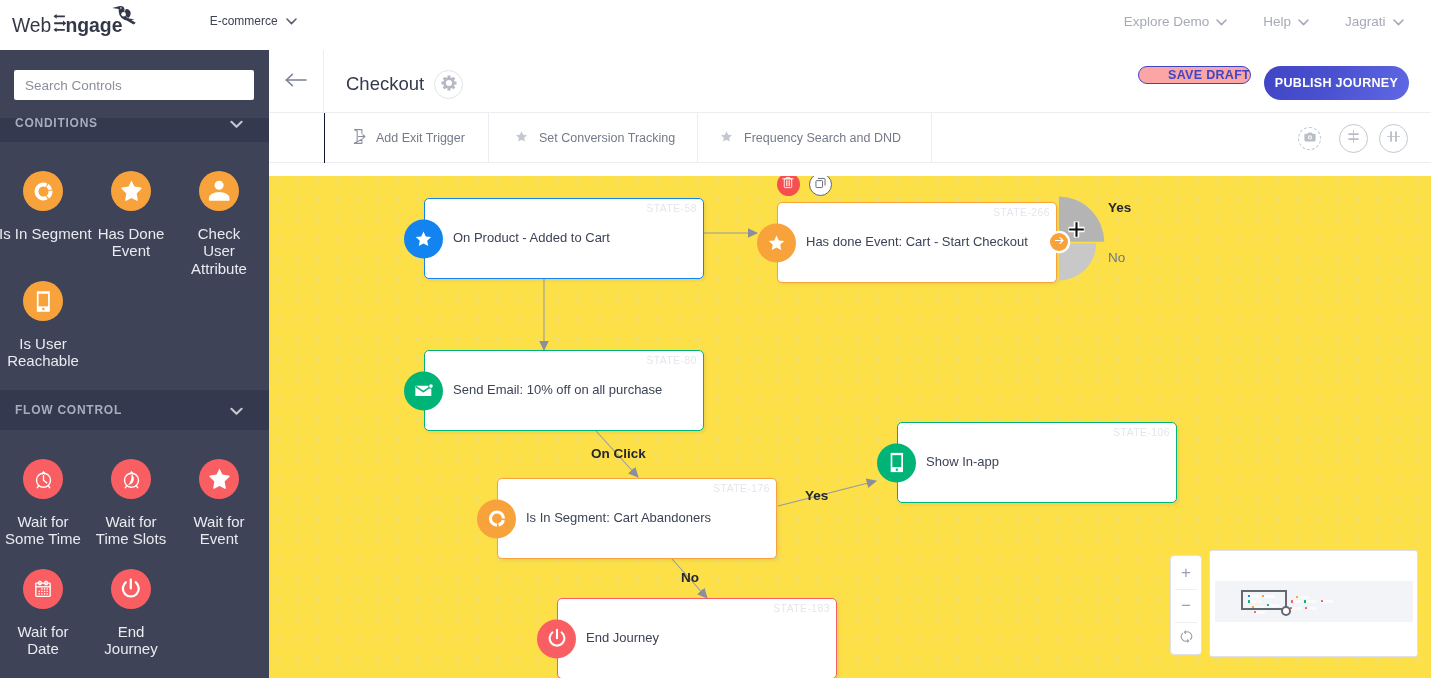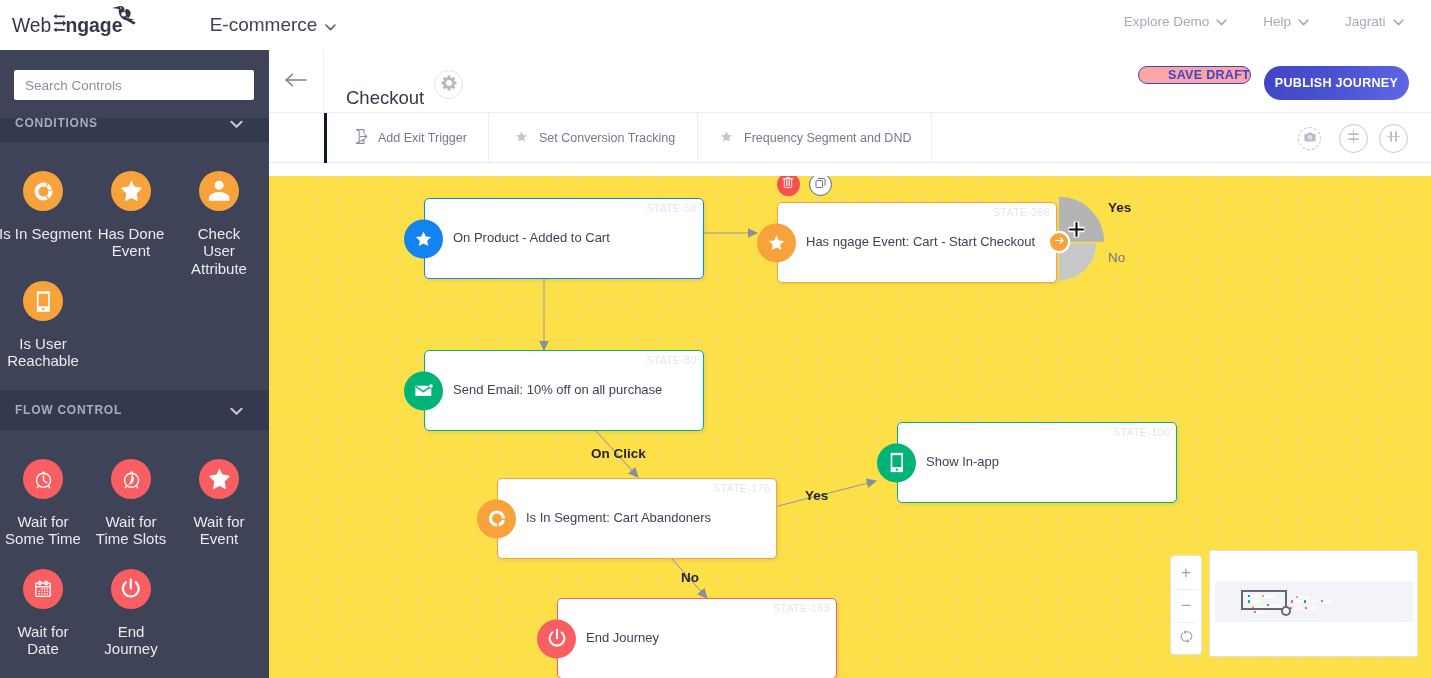--- a/index.html
+++ b/index.html
@@ -7,21 +7,21 @@
   body {
     width:1431px; height:678px; overflow:hidden;
     font-family: "Liberation Sans", sans-serif;
     background:#fff; color:#3d4356;
   }
   .app { position:relative; width:1431px; height:678px; }
 
   
   .topbar { position:absolute; left:0; top:0; width:1431px; height:50px; background:#fff; display:flex; align-items:center; }
   .logo { position:absolute; left:8px; top:1px; width:128px; height:40px; }
-  .prodsel { position:absolute; left:209.7px; top:14px; font-size:19px; color:#3d4356; display:flex; align-items:flex-start; gap:7.9px; }
+  .prodsel { position:absolute; left:209.7px; top:14px; font-size:12px; color:#3d4356; display:flex; align-items:flex-start; gap:7.9px; }
   .topright { position:absolute; left:1123.7px; top:14px; display:flex; align-items:center; color:#a6aab6; font-size:13.5px; }
   .topright .item { display:flex; align-items:center; gap:7px; }
   .topright .item + .item { margin-left:36px; }
   .caret { display:inline-block; }
 
   
   .sidebar { position:absolute; left:0; top:50px; width:269px; height:628px; background:#3e4357; overflow:hidden; }
   .searchwrap { position:absolute; left:0; top:0; width:269px; }
   .searchbox { position:absolute; left:14px; top:20px; width:240px; height:30px; background:#fff; border:0; border-radius:2px; padding:0 11px; font-size:13.5px; color:#555; font-family:"Liberation Sans",sans-serif; }
   .searchbox::placeholder { color:#8b8f9c; }
@@ -29,21 +29,21 @@
   .secthead .st { position:absolute; left:15px; }
   .secthead .chev { position:absolute; right:26px; }
   .tile { position:absolute; width:88px; text-align:center; }
   .tile .circ { width:40px; height:40px; border-radius:50%; display:flex; align-items:center; justify-content:center; margin:0 auto; }
   .tile .lbl { margin:13.5px auto 0; width:77px; font-size:15px; color:#e9ebf0; text-align:center; line-height:17.5px; }
   .tile.wide .lbl { width:auto; white-space:nowrap; }
 
   
   .mainhead { position:absolute; left:269px; top:50px; width:1162px; height:63px; background:#fff; border-bottom:1px solid #ededf1; }
   .backcell { position:absolute; left:0; top:0; width:55px; height:63px; display:flex; align-items:center; justify-content:center; border-right:1px solid #ededf1; }
-  .jtitle { position:absolute; left:77px; top:23px; font-size:18.5px; color:#343a4c;margin-top:14px; }
+  .jtitle { position:absolute; left:77px; top:23px; font-size:18.5px; color:#343a4c; }
   .gearbtn { position:absolute; left:165px; top:20px; width:29px; height:29px; border-radius:50%; border:1px solid #e2e4ea; display:flex; align-items:center; justify-content:center; }
 
   .subbar { position:absolute; left:269px; top:113px; width:1162px; height:50px; background:#fff; border-bottom:1px solid #ededf1; }
   .subitem { position:absolute; top:0; height:49.5px; display:flex; align-items:center; gap:10px; color:#757a8a; font-size:12.5px; white-space:nowrap; border-right:1px solid #ededf1; }
   .rtools { position:absolute; left:0; top:0; }
   .rtool { position:absolute; border-radius:50%; border:1px solid #c4c8d2; display:flex; align-items:center; justify-content:center; }
 
   
   .canvas { position:absolute; left:269px; top:176px; width:1162px; height:518px; background:#fde047; overflow:hidden; }
   .dots { position:absolute; inset:0;
@@ -278,21 +278,21 @@
         <svg width="16" height="16" viewBox="0 0 24 24">
             <path fill-rule="evenodd" fill="#b5b9c5" d="M9.63 0.85A11.4 11.4 0 0 1 14.37 0.85L14.15 3.67A8.6 8.6 0 0 1 16.36 4.59L18.21 2.44A11.4 11.4 0 0 1 21.56 5.79L19.41 7.64A8.6 8.6 0 0 1 20.33 9.85L23.15 9.63A11.4 11.4 0 0 1 23.15 14.37L20.33 14.15A8.6 8.6 0 0 1 19.41 16.36L21.56 18.21A11.4 11.4 0 0 1 18.21 21.56L16.36 19.41A8.6 8.6 0 0 1 14.15 20.33L14.37 23.15A11.4 11.4 0 0 1 9.63 23.15L9.85 20.33A8.6 8.6 0 0 1 7.64 19.41L5.79 21.56A11.4 11.4 0 0 1 2.44 18.21L4.59 16.36A8.6 8.6 0 0 1 3.67 14.15L0.85 14.37A11.4 11.4 0 0 1 0.85 9.63L3.67 9.85A8.6 8.6 0 0 1 4.59 7.64L2.44 5.79A11.4 11.4 0 0 1 5.79 2.44L7.64 4.59A8.6 8.6 0 0 1 9.85 3.67ZM16.6 12A4.6 4.6 0 1 0 7.4 12A4.6 4.6 0 1 0 16.6 12Z"></path>
           </svg>
       </span>
     </div>
     <button class="btn-save">SAVE DRAFT</button>
     <button class="btn-publish">PUBLISH JOURNEY</button>
   </div>
 
   <div class="subbar">
-    <div class="subitem" style="left:55px; width:165px; padding-left:27px; border-left:3px solid #0f172a;">
+    <div class="subitem" style="left:55px; width:165px; padding-left:27px; border-left:1px solid #0f172a;">
       <span>
         <svg width="14" height="17" viewBox="0 0 20 24">
             <path d="M3.2 2.2 H14.2 V8.0 M14.2 16.0 V21.8 H3.2 Z" fill="none" stroke="#8b90a0" stroke-width="1.5" stroke-linejoin="round"></path>
             <path d="M3.2 2.2 L7.4 4.4 V19.6 L3.2 21.8" fill="none" stroke="#8b90a0" stroke-width="1.5" stroke-linejoin="round"></path>
             <path d="M9.2 12 H18.4 M15.4 9.2 L18.4 12 L15.4 14.8" fill="none" stroke="#8b90a0" stroke-width="1.5" stroke-linecap="round" stroke-linejoin="round"></path>
           </svg>
       </span>
       <span>Add Exit Trigger</span>
     </div>
     <div class="subitem" style="left:220px; width:209px; padding-left:25px;">
@@ -302,21 +302,21 @@
           </svg>
       </span>
       <span>Set Conversion Tracking</span>
     </div>
     <div class="subitem" style="left:429px; width:234px; padding-left:21px;">
       <span>
         <svg width="15" height="15" viewBox="0 0 24 24">
             <path d="M12 3.4 l2.6 5.7 l6.2 0.7 l-4.6 4.2 l1.3 6.1 l-5.5 -3.1 l-5.5 3.1 l1.3 -6.1 l-4.6 -4.2 l6.2 -0.7 z" fill="#c3c7d1"></path>
           </svg>
       </span>
-      <span>Frequency Segment and DND</span>
+      <span>Frequency Search and DND</span>
     </div>
     <div class="rtools">
       <div class="rtool" style="border-style:dashed; left:1029px; top:14px; width:23px; height:23px;">
         <span>
           <svg width="14" height="14" viewBox="0 0 24 24">
               <path fill="#b9bdc8" d="M9.2 4.4 h5.6 l1.2 1.9 h3.6 a2 2 0 0 1 2 2 v9.4 a2 2 0 0 1 -2 2 H4.4 a2 2 0 0 1 -2 -2 V8.3 a2 2 0 0 1 2 -2 h3.6z"></path>
               <circle cx="12" cy="12.8" r="3.6" fill="#f7f8fa"></circle>
               <circle cx="12" cy="12.8" r="1.8" fill="#b9bdc8"></circle>
             </svg>
         </span>
@@ -368,21 +368,21 @@
           <div class="stateid">STATE-58</div>
           <div class="ntext">On Product - Added to Cart</div>
         </div>
         <div class="node" style="left: 508px; top: 26px; width: 280px; height: 81px; border-color: rgb(248, 162, 59);">
           <div class="nicon" style="background: rgb(248, 162, 59);">
             <svg width="21" height="21" viewBox="0 0 24 24">
               <path d="M12 3.4 l2.6 5.7 l6.2 0.7 l-4.6 4.2 l1.3 6.1 l-5.5 -3.1 l-5.5 3.1 l1.3 -6.1 l-4.6 -4.2 l6.2 -0.7 z" fill="#fff"></path>
             </svg>
           </div>
           <div class="stateid">STATE-266</div>
-          <div class="ntext">Has ngage Event: Cart - Start Checkout</div>
+          <div class="ntext">Has done Event: Cart - Start Checkout</div>
         </div>
         <div class="node" style="left: 155px; top: 174px; width: 280px; height: 81px; border-color: rgb(0, 179, 119);">
           <div class="nicon" style="background: rgb(0, 179, 119);">
             <svg width="22" height="22" viewBox="0 0 24 24">
               <rect x="2.6" y="6.8" width="17.4" height="11.2" rx="0.6" fill="#fff"></rect>
               <path d="M3.6 8.0 L11.3 13.3 L19.0 8.0" fill="none" stroke="#00b377" stroke-width="1.8" stroke-linejoin="round" stroke-linecap="round"></path>
               <circle cx="19.6" cy="7.2" r="2.9" fill="#00b377"></circle>
               <circle cx="19.6" cy="7.2" r="2.0" fill="#fff"></circle>
             </svg>
           </div>

